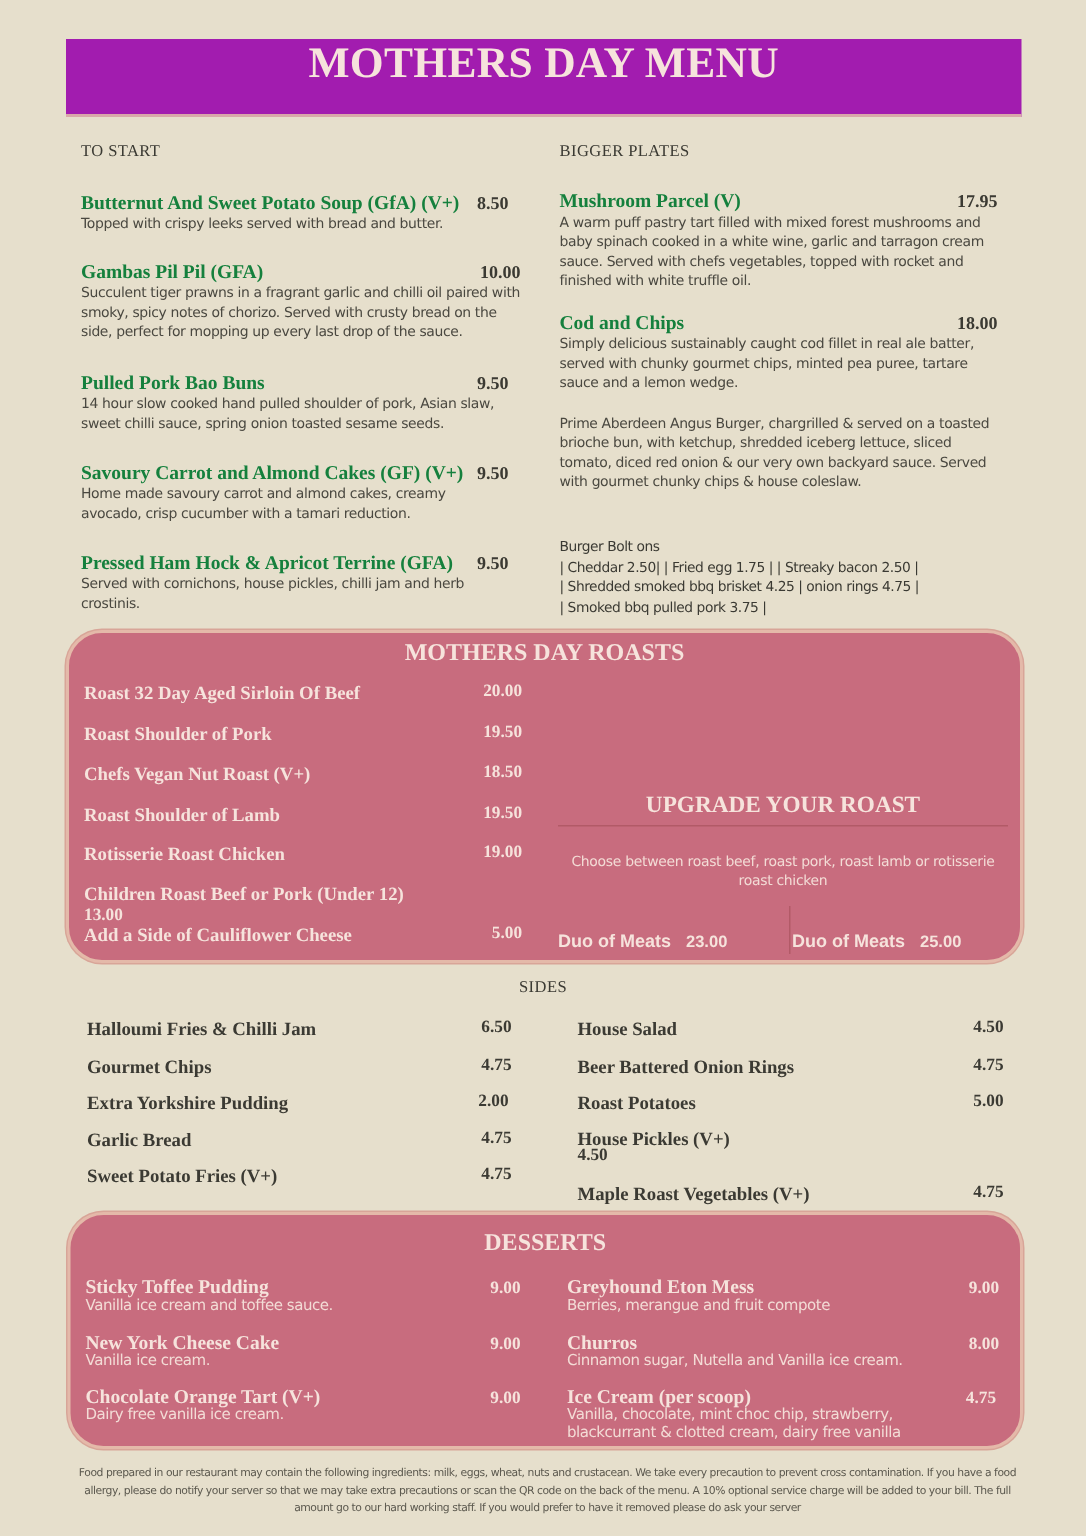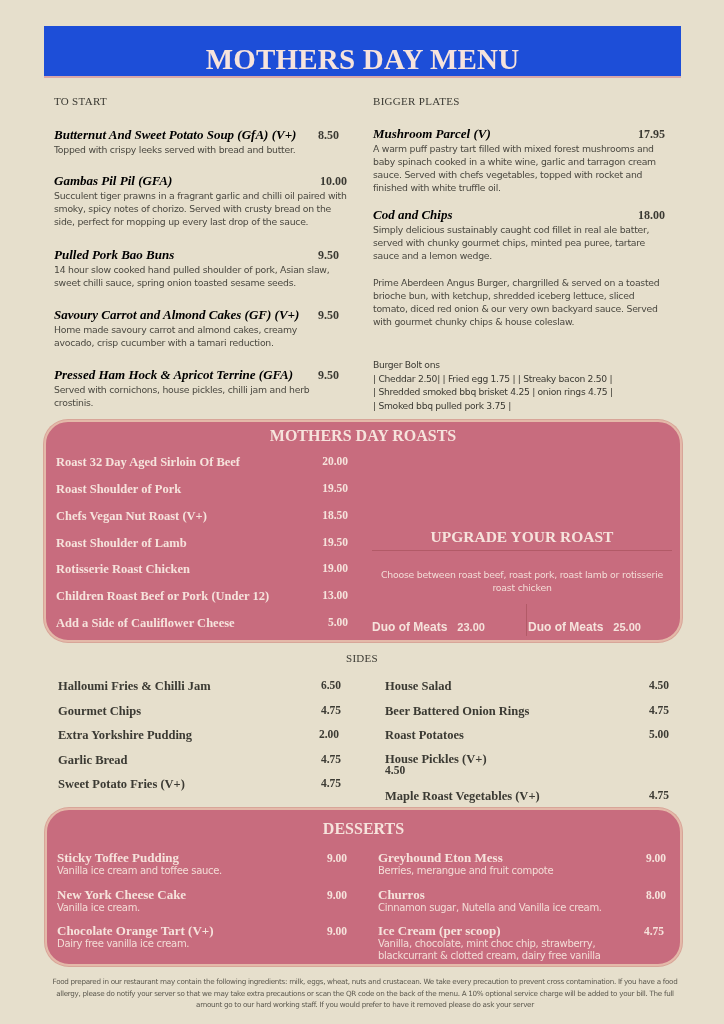--- a/index.html
+++ b/index.html
@@ -1,30 +1,30 @@
 <!DOCTYPE html>
 <html><head>
 <meta charset="utf-8">
 <style>
   * { box-sizing: border-box; margin: 0; padding: 0; }
   html, body { width: 724px; height: 1024px; background: #e6dfcc; overflow: hidden; }
   body { position: relative; font-family: "DejaVu Serif", serif; color: #3b3a33; }
 
   .title-banner {
     position: absolute; left: 44px; top: 26px; width: 637px; height: 52px;
-    background: #1d4ed8; border-bottom: 2px solid #d9a7a9;
-    display: flex; align-items: flex-end; justify-content: center;
+    background: #a21caf; border-bottom: 2px solid #d9a7a9;
+    display: flex; align-items: flex-start; justify-content: center;
   }
   .title-banner span { color: #f6e3dc; font-family: "Liberation Serif", serif; font-weight: bold; font-size: 29px; letter-spacing: 0.2px; }
 
   .sec-head { position: absolute; font-family: "Liberation Serif", serif; font-size: 11px; font-weight: normal; color: #3b3a33; letter-spacing: 0.3px; }
 
   .item { position: absolute; }
   .item .row { display: flex; justify-content: space-between; align-items: baseline; }
-  .item .name { font-family: "Liberation Serif", serif; font-weight: bold; font-size: 13px; color: #000000; font-style: italic; }
+  .item .name { font-family: "Liberation Serif", serif; font-weight: bold; font-size: 13px; color: #15803d; }
   .item .price { font-family: "Liberation Serif", serif; font-weight: bold; font-size: 12px; color: #3b3a33; }
   .item .desc { font-family: "DejaVu Sans", sans-serif; font-size: 9.3px; line-height: 13px; color: #4a4840; letter-spacing: -0.25px; }
 
   .boltons { position: absolute; left: 373px; top: 358px; width: 300px; font-family: "DejaVu Sans", sans-serif; font-weight: normal; font-size: 9.2px; line-height: 13.5px; color: #3b3a33; letter-spacing: -0.3px; }
 
   .pink-box { position: absolute; background: #c86c7e; border: 2px solid #e4b9a9; border-radius: 24px; box-shadow: 0 0 0 1px #d8a598; }
   .pink-box .head { position: absolute; left: 0; right: 0; text-align: center; color: #f6e3dc; font-family: "Liberation Serif", serif; font-weight: bold; font-size: 16px; }
 
   .roast-row { position: absolute; left: 10px; width: 292px; display: flex; justify-content: space-between; }
   .roast-row .name { font-family: "Liberation Serif", serif; font-weight: bold; font-size: 12.5px; color: #f6e3dc; }
@@ -138,21 +138,21 @@
       <span class="price">18.50</span>
     </div>
   <div class="roast-row" style="top:114px;">
       <span class="name">Roast Shoulder of Lamb</span>
       <span class="price">19.50</span>
     </div>
   <div class="roast-row" style="top:140px;">
       <span class="name">Rotisserie Roast Chicken</span>
       <span class="price">19.00</span>
     </div>
-  <div class="roast-row" style="top:167px;">
+  <div class="roast-row" style="top:167px;flex-direction:column;">
       <span class="name">Children Roast Beef or Pork (Under 12)</span>
       <span class="price">13.00</span>
     </div>
   <div class="roast-row" style="top:194px;">
       <span class="name">Add a Side of Cauliflower Cheese</span>
       <span class="price">5.00</span>
     </div>
 
   <div class="upgrade-head">UPGRADE YOUR ROAST</div>
   <div class="hline" style="top:128px;"></div>

